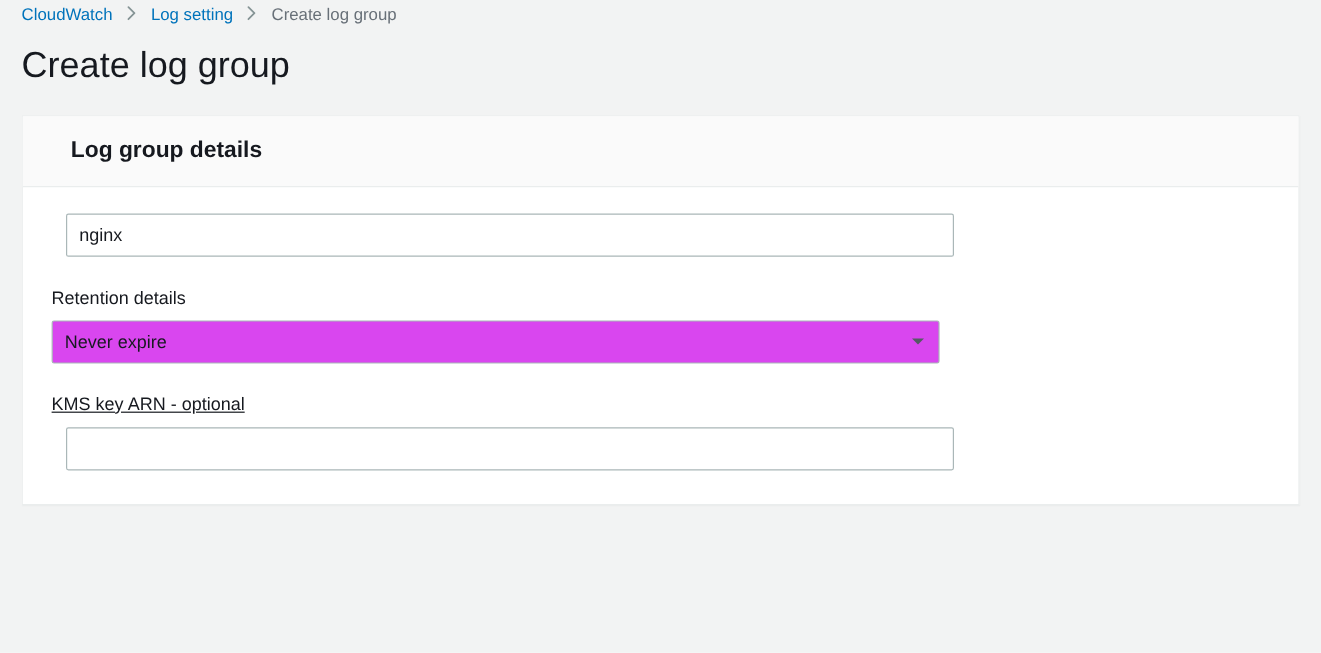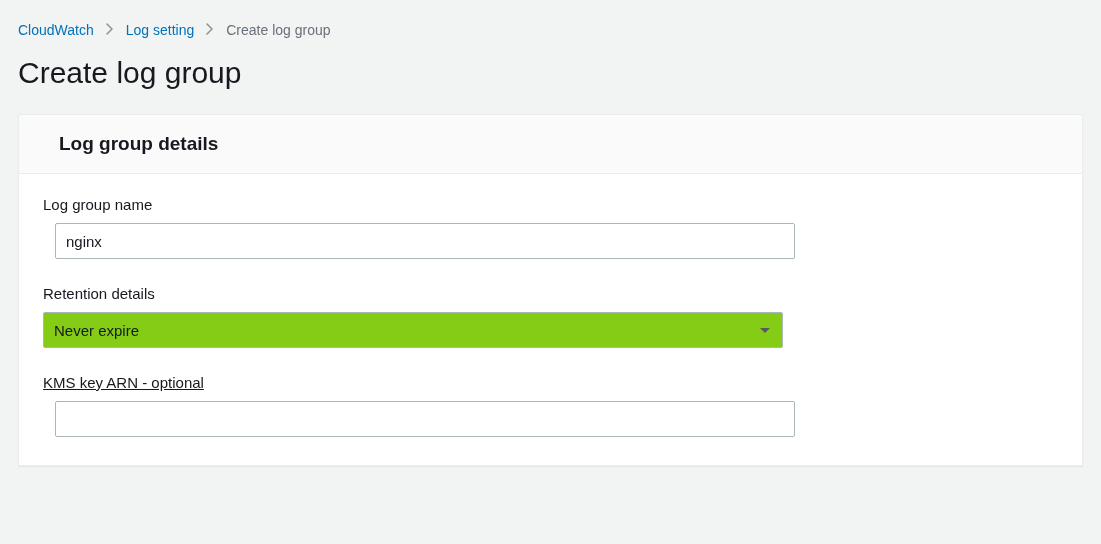--- a/index.html
+++ b/index.html
@@ -10,21 +10,21 @@
     body {
       font-family: "Amazon Ember", "Helvetica Neue", Helvetica, Arial, sans-serif;
       background: #f2f3f3;
       color: #16191f;
       width: 1101px;
       height: 544px;
       overflow: hidden;
     }
     
     .breadcrumb {
-      padding: 22px 18px 0 18px;
+      padding: 4px 18px 0 18px;
       font-size: 14px;
       display: flex;
       align-items: center;
       gap: 12px;
     }
     .breadcrumb a {
       color: #0073bb;
       text-decoration: none;
       cursor: pointer;
     }
@@ -98,21 +98,21 @@
       max-width: 100%;
     }
     .select-box {
       width: 100%;
       height: 36px;
       border: 1px solid #aab7b8;
       border-radius: 2px;
       padding: 4px 36px 4px 10px;
       font-size: 15px;
       color: #16191f;
-      background: #84cc16;
+      background: #d946ef;
       cursor: pointer;
       display: flex;
       align-items: center;
     }
     .select-caret {
       position: absolute;
       right: 12px;
       top: 50%;
       transform: translateY(-50%);
       pointer-events: none;
@@ -140,21 +140,20 @@
 
 <h1 class="page-title">Create log group</h1>
 
 <section class="panel">
   <div class="panel-header">
     <h2>Log group details</h2>
   </div>
   <div class="panel-body">
 
     <div class="form-group">
-      <label class="form-label">Log group name</label>
       <input type="text" class="text-input" value="nginx" style="">
     </div>
 
     <div class="form-group">
       <label class="form-label">Retention details</label>
       <div class="select-wrapper">
         <div class="select-box">
           <span>Never expire</span>
         </div>
         <span class="select-caret">

